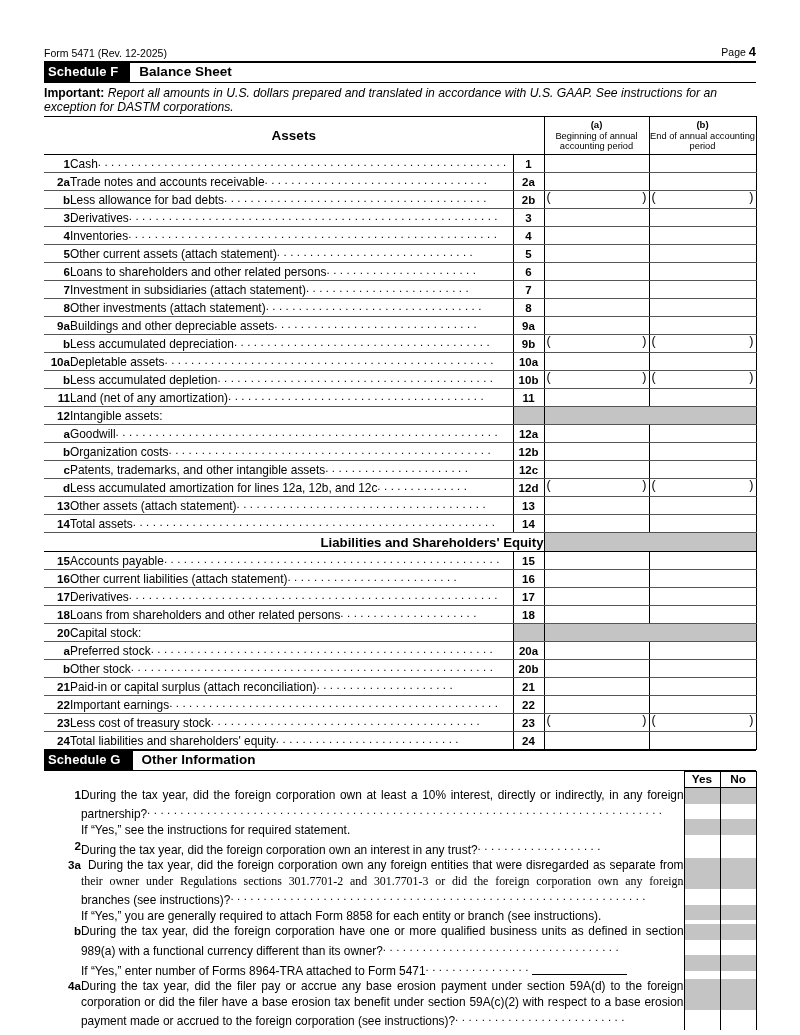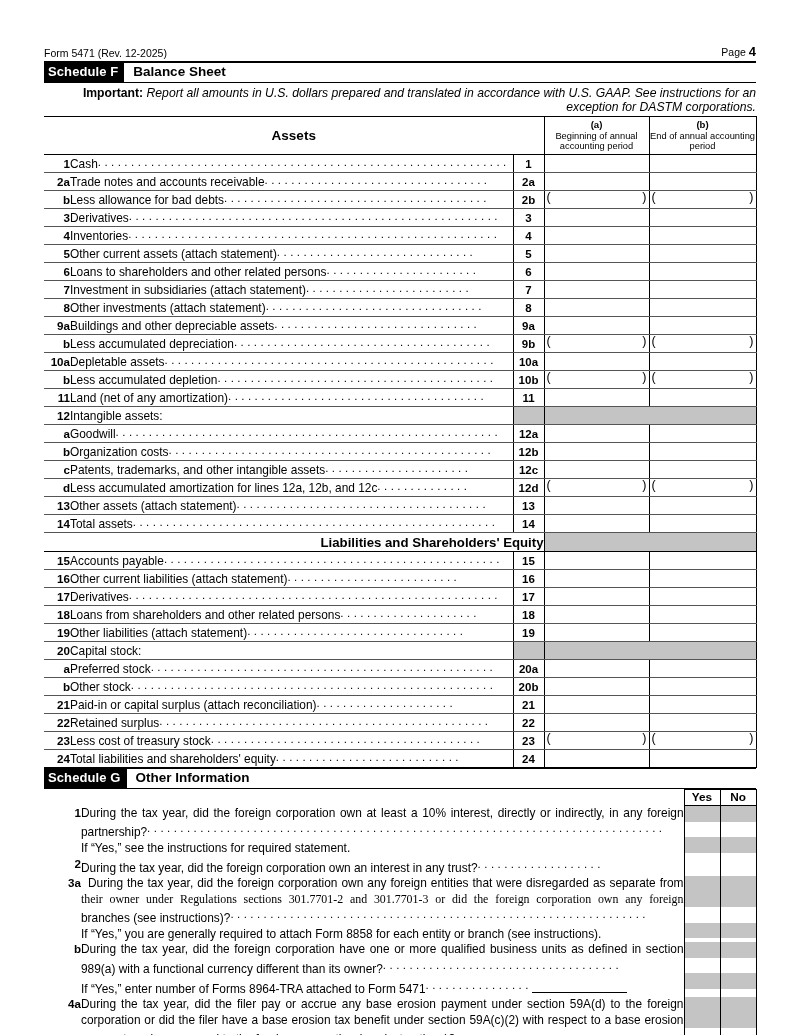--- a/index.html
+++ b/index.html
@@ -14,26 +14,26 @@
 
   
   .toprow{display:flex;justify-content:space-between;align-items:flex-end;font-size:10.5px;padding-bottom:2px;}
   .toprow .page-no{font-size:10.5px;}
   .toprow .page-no b{font-size:13px;font-weight:bold;}
 
   
   .schedbar{display:flex;align-items:stretch;border-top:2.2px solid #000;border-bottom:1px solid #000;}
   .schedbar .tag{
     background:#000;color:#fff;font-weight:bold;font-size:13px;
-    padding:2px 6px 3px 4px;line-height:14px;letter-spacing:.1px;white-space:nowrap;
+    padding:2px 12px 3px 4px;line-height:14px;letter-spacing:.1px;white-space:nowrap;
   }
   .schedbar .stitle{font-weight:bold;font-size:13.5px;line-height:14px;padding:2px 0 3px 9px;}
 
   
-  .important{font-size:12.2px;line-height:14.2px;padding:3px 0 2px 0;text-align:right;}
+  .important{font-size:12.2px;line-height:14.2px;padding:3px 0 2px 0;}
   .important b{font-weight:bold;font-style:normal;}
   .important i{font-style:italic;}
 
   
   table.bs{border-collapse:collapse;width:712px;table-layout:fixed;font-size:11.7px;}
   table.bs td{padding:0;vertical-align:middle;}
   .c-num{width:26px;}
   .c-desc{width:443px;}
   .c-ln{width:31px;}
   .c-a{width:105px;}
@@ -350,27 +350,20 @@
             <td class="amt"></td>
           </tr>
           <tr class="line">
             <td class="numc">18</td>
             <td class="descc"><span>Loans from shareholders and other related persons</span><span class="dotline"> .....................</span></td>
             <td class="lnc">18</td>
             <td class="amt first"></td>
             <td class="amt"></td>
           </tr>
           <tr class="line">
-            <td class="numc">19</td>
-            <td class="descc"><span>Other liabilities (attach statement)</span><span class="dotline"> .................................</span></td>
-            <td class="lnc">19</td>
-            <td class="amt first"></td>
-            <td class="amt"></td>
-          </tr>
-          <tr class="line">
             <td class="numc">20</td>
             <td class="descc"><span>Capital stock:</span></td>
             <td class="shade" style="border-left: 1px solid rgb(0, 0, 0);"></td>
             <td class="shade span" colspan="2"></td>
           </tr>
           <tr class="line">
             <td class="numc">a</td>
             <td class="descc"><span>Preferred stock</span><span class="dotline"> ....................................................</span></td>
             <td class="lnc">20a</td>
             <td class="amt first"></td>
@@ -385,21 +378,21 @@
           </tr>
           <tr class="line">
             <td class="numc">21</td>
             <td class="descc"><span>Paid-in or capital surplus (attach reconciliation)</span><span class="dotline"> .....................</span></td>
             <td class="lnc">21</td>
             <td class="amt first"></td>
             <td class="amt"></td>
           </tr>
           <tr class="line">
             <td class="numc">22</td>
-            <td class="descc"><span>Retained surplus</span><span class="dotline"> ..................................................</span></td>
+            <td class="descc"><span>Important earnings</span><span class="dotline"> ..................................................</span></td>
             <td class="lnc">22</td>
             <td class="amt first"></td>
             <td class="amt"></td>
           </tr>
           <tr class="line">
             <td class="numc">23</td>
             <td class="descc"><span>Less cost of treasury stock</span><span class="dotline"> .........................................</span></td>
             <td class="lnc">23</td>
             <td class="amt first">
               <span class="paren-l">(</span>

